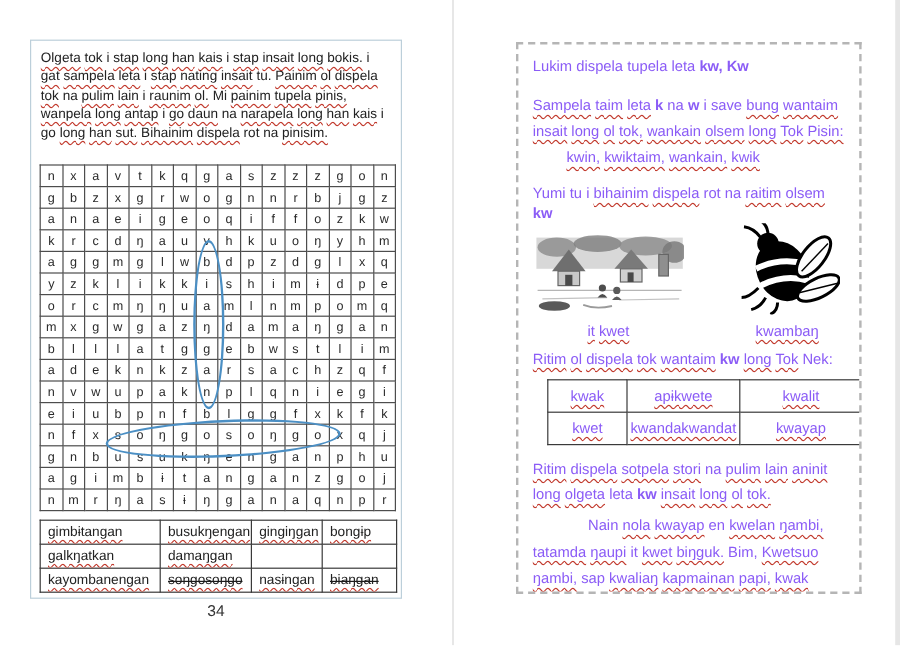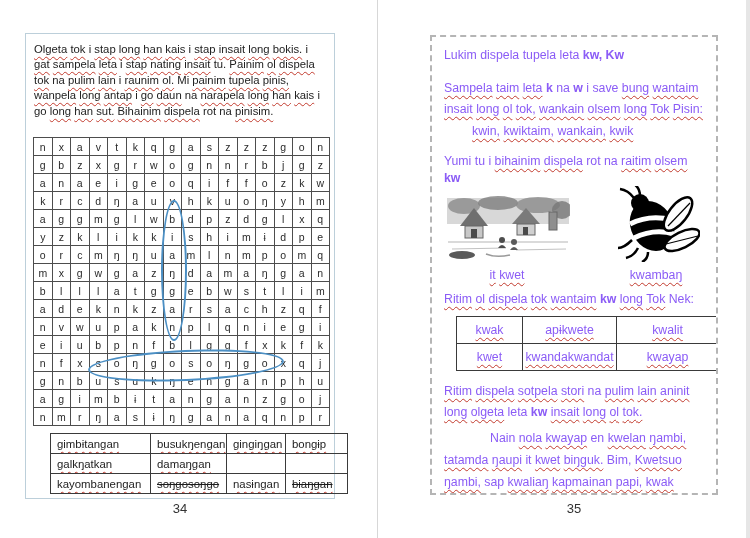--- a/index.html
+++ b/index.html
@@ -20,21 +20,21 @@
     border-collapse:collapse;table-layout:fixed;margin:18px 0 0 7px;width:297px;
   }
   table.grid td{
     border:1px solid #4d4d4d;height:17px;text-align:center;vertical-align:middle;
     font-size:10.5px;color:#2a2a2a;padding:0;overflow:hidden;
   }
   .oval{position:absolute;border:2.5px solid var(--circle,#4b8fc4);border-radius:50%;background:transparent;}
   .oval.v{left:135px;top:166px;width:22px;height:137px;}
   .oval.h{left:62px;top:316px;width:192px;height:27px;transform:rotate(-2.5deg);}
   table.words{
-    border-collapse:collapse;table-layout:fixed;margin:7px 0 0 24px;width:297px;border-radius:19px;
+    border-collapse:collapse;table-layout:fixed;margin:7px 0 0 7px;width:297px;border-radius:19px;
   }
   table.words td{
     border:1px solid #3a3a3a;height:19px;font-size:11.4px;padding:0 0 0 6px;
     vertical-align:middle;color:#222;overflow:hidden;white-space:nowrap;
   }
   .pageno{position:absolute;top:501px;font-size:13px;color:#333;text-align:center;}
   .pageno.p34{left:25px;width:310px;}
   .pageno.p35{left:430px;width:288px;}
 
   
@@ -42,21 +42,21 @@
     position:absolute;left:430px;top:35px;width:288px;height:460px;box-sizing:border-box;
     border:2px dashed var(--page_border_right,#b5b5b5);padding:8px 12px 0 12px;overflow:hidden;
     font-size:12.3px;line-height:17px;color:#8b5cf6;
   }
   .r-title{margin:2px 0 14px 0;}
   .r-para{margin:0 0 3px 0;line-height:21px;}
   .r-examples{margin:0 0 13px 28px;line-height:17px;}
   .r-para2{margin:0 0 2px 0;line-height:17px;}
   .imgrow{display:flex;justify-content:space-between;align-items:flex-end;height:78px;padding:0 4px 0 2px;}
   .imgrow figure{margin:0;}
-  .caprow{display:flex;justify-content:space-between;height:18px;margin-bottom:6px;}
+  .caprow{display:flex;justify-content:space-between;height:18px;margin-bottom:6px;align-items:center;}
   .cap1{width:126px;text-align:center;}
   .cap2{width:96px;text-align:center;}
   .r-para3{margin:0 0 8px 0;line-height:17px;}
   table.kwtable{border-collapse:collapse;table-layout:fixed;margin:0 0 10px 12px;width:262px;}
   table.kwtable td{border:1px solid #3a3a3a;height:24px;text-align:center;vertical-align:middle;font-size:12.3px;}
   .r-para4{margin:0 0 4px 0;line-height:21px;}
   .r-story{margin:0;line-height:22px;text-indent:46px;}
 
   
   .u{
@@ -472,14 +472,13 @@
           <tr>
             <td><span class="u">kwet</span></td>
             <td><span class="u">kwandakwandat</span></td>
             <td><span class="u">kwayap</span></td>
           </tr>
         </tbody>
       </table>
     <p class="r-para4"><span class="u">Ritim</span> <span class="u">dispela</span> <span class="u">sotpela</span> <span class="u">stori</span> <span>na</span> <span class="u">pulim</span> <span class="u">lain</span> <span class="u">aninit</span> <span class="u">long</span> <span class="u">olgeta</span> <span>leta</span> <span class="b">kw</span> <span class="u">insait</span> <span class="u">long</span> <span class="u">ol</span> <span class="u">tok.</span></p>
     <p class="r-story"><span>Nain</span> <span class="u">nola</span> <span class="u">kwayap</span> <span>en</span> <span class="u">kwelan</span> <span class="u">ŋambi,</span> <span class="u">tatamda</span> <span class="u">ŋaupi</span> <span>it</span> <span class="u">kwet</span> <span class="u">biŋguk.</span> <span>Bim,</span> <span class="u">Kwetsuo</span> <span class="u">ŋambi,</span> <span>sap</span> <span class="u">kwaliaŋ</span> <span class="u">kapmainan</span> <span class="u">papi,</span> <span class="u">kwak</span>      </p>
   </section>
-  <div class="pageno p35">35</div>
 </div>
 
 </body></html>

